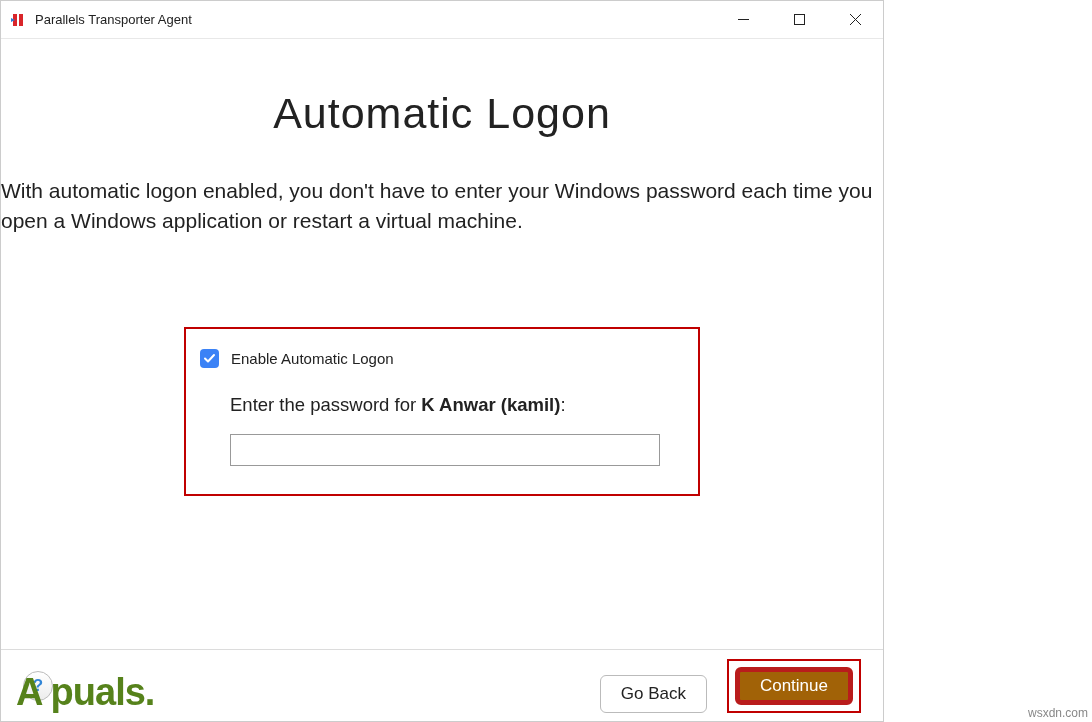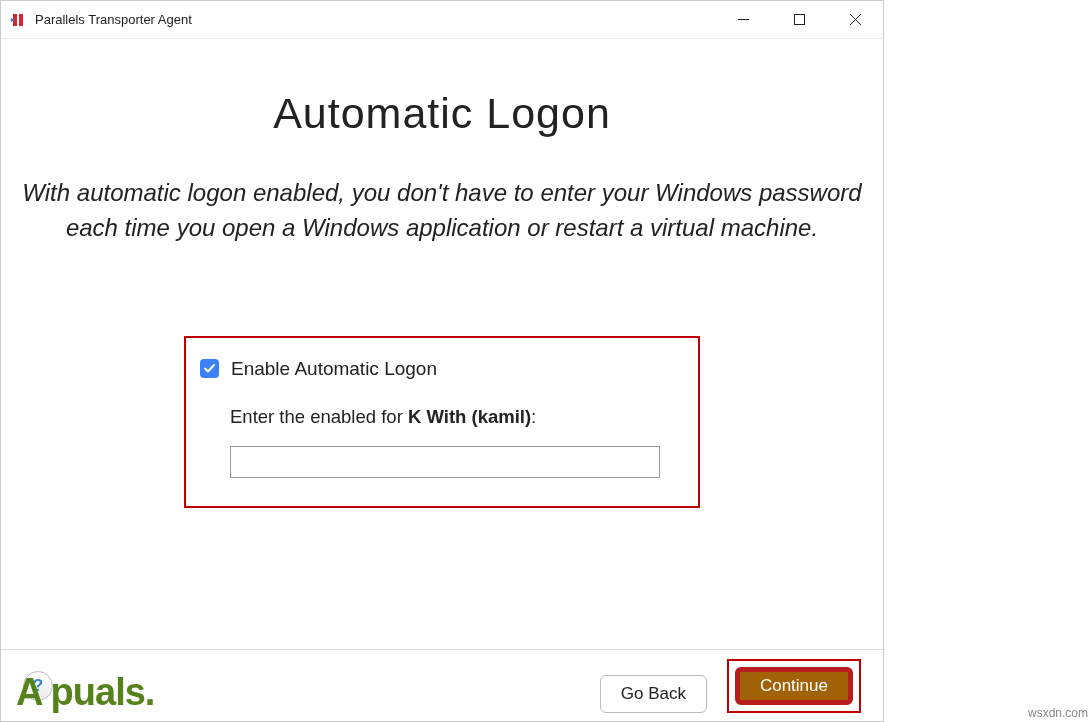--- a/index.html
+++ b/index.html
@@ -69,27 +69,26 @@
       position: relative;
     }
     .page-title {
       font-size: 43px;
       font-weight: 300;
       color: #222;
       letter-spacing: 1px;
     }
     .description {
       margin-top: 38px;
-      font-size: 24px;
-      color: #222;
-      text-align: center;
+      font-size: 21px;
+      color: #222;
+      text-align: left;
       line-height: 1.45;
       max-width: 900px;
       font-weight: 400;
-      font-style: italic;
     }
     .form-box {
       margin-top: 90px;
       border: 2px solid #c00000;
       width: 516px;
       padding: 20px 14px 28px 14px;
       position: relative;
     }
     .checkbox-row {
       display: flex;
@@ -101,21 +100,21 @@
       height: 19px;
       border-radius: 4px;
       background: #3b82f6;
       display: flex;
       align-items: center;
       justify-content: center;
       color: white;
       cursor: pointer;
     }
     .checkbox-label {
-      font-size: 19px;
+      font-size: 15px;
       color: #222;
     }
     .password-label-row {
       margin-top: 26px;
       margin-left: 30px;
       font-size: 18.5px;
       color: #222;
     }
     .password-label-row strong {
       font-weight: 700;
@@ -255,21 +254,21 @@
     <div class="form-box">
       <div class="checkbox-row">
         <div class="checkbox">
           <svg width="13" height="13" viewBox="0 0 13 13">
               <path d="M2 6.5 L5 9.5 L11 3" fill="none" stroke="white" stroke-width="2" stroke-linecap="round" stroke-linejoin="round"></path>
             </svg>
         </div>
         <span class="checkbox-label">Enable Automatic Logon</span>
       </div>
       <div class="password-label-row">
-        <span>Enter the enabled for </span><strong>K With (kamil)</strong><span>:</span>
+        <span>Enter the password for </span><strong>K Anwar (kamil)</strong><span>:</span>
       </div>
       <input type="password" class="password-input" value="" style="">
     </div>
   </div>
 
   <div class="footer">
     <div class="footer-left">
       <div class="help-icon">
         <span>?</span>
       </div>

